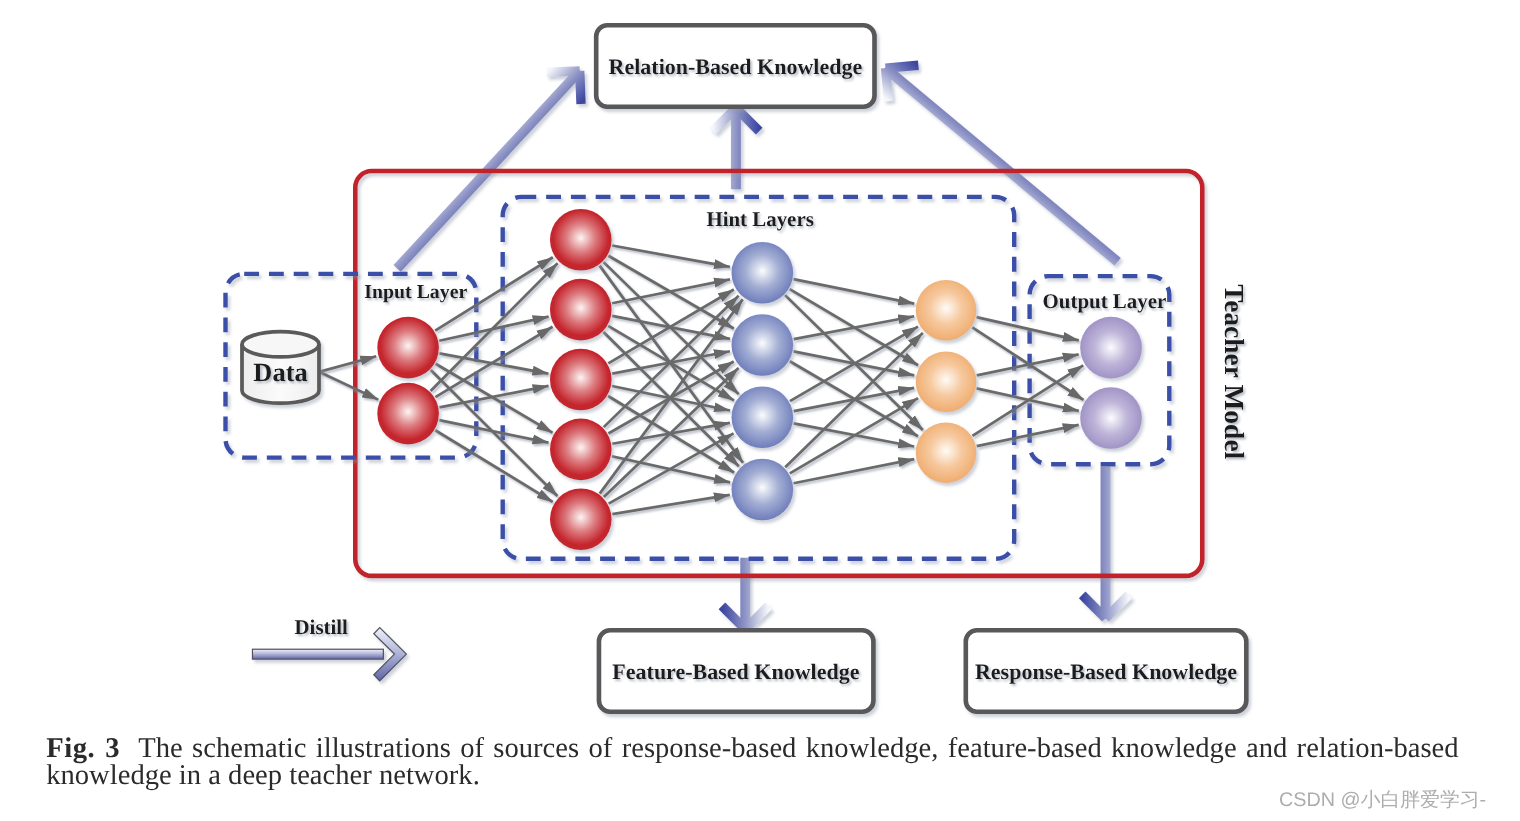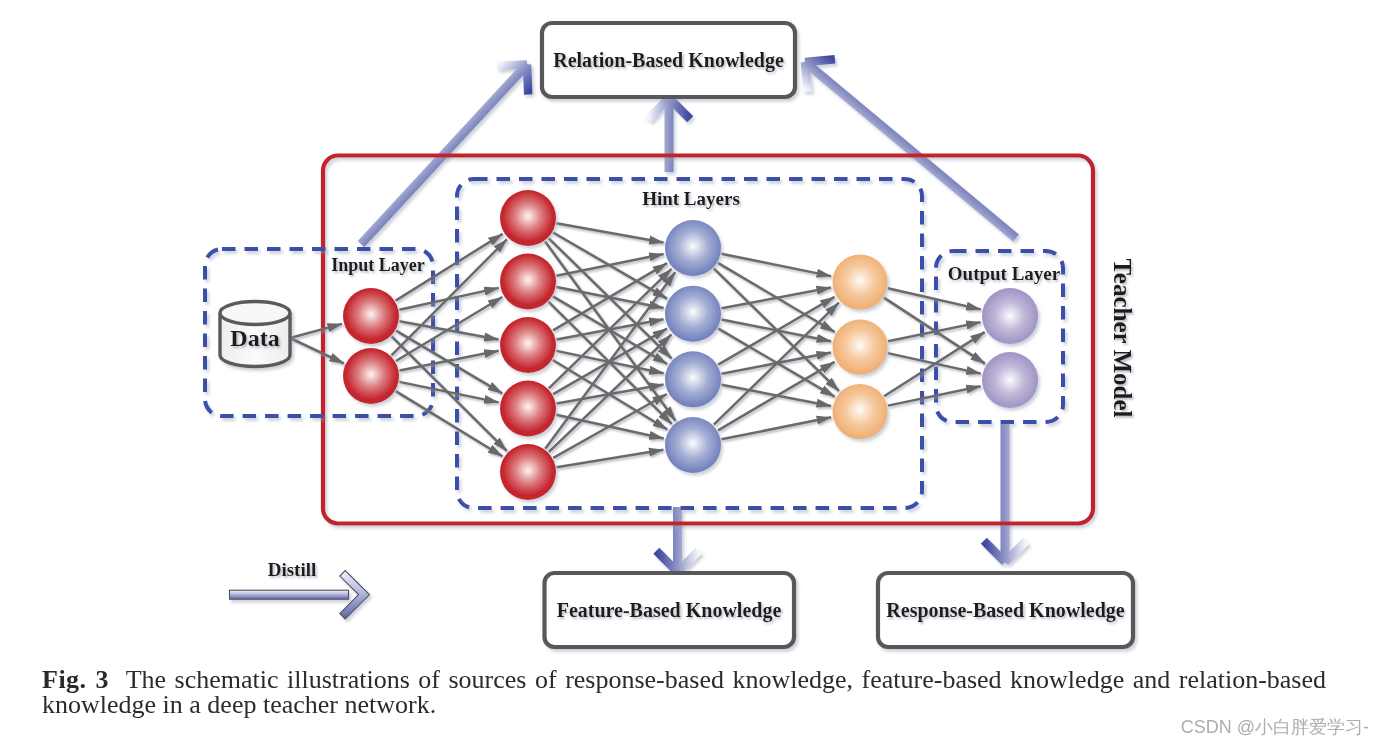--- a/index.html
+++ b/index.html
@@ -1,17 +1,17 @@
 <!DOCTYPE html>
 <html><head><meta charset="utf-8"><style>
 html,body{margin:0;padding:0;background:#ffffff;width:1382px;height:746px;overflow:hidden}
 #stage{position:relative;width:1382px;height:746px}
 #cap{position:absolute;left:42px;top:667px;width:1284px;font-family:"Liberation Serif",serif;font-size:26px;line-height:25px;color:#2b2b2b;text-align:justify}
 #cap b{letter-spacing:0.5px}
-#wm{position:absolute;right:13px;top:715px;font-family:"Liberation Sans",sans-serif;font-size:18px;color:#adadad}
+#wm{position:absolute;right:31px;top:715px;font-family:"Liberation Sans",sans-serif;font-size:18px;color:#adadad}
 </style></head><body>
 <div id="stage">
 <svg width="1382" height="746" viewBox="0 0 1382 746" font-family="'Liberation Serif',serif">
 <defs>
 <filter id="ds" x="-30%" y="-30%" width="160%" height="160%">
           <feDropShadow dx="2.2" dy="2.8" stdDeviation="1.6" flood-color="#9099ab" flood-opacity="0.45"></feDropShadow>
         </filter>
 <filter id="ts" x="-30%" y="-30%" width="160%" height="160%">
           <feDropShadow dx="1.6" dy="1.9" stdDeviation="0.8" flood-color="#9097a6" flood-opacity="0.65"></feDropShadow>
         </filter>

